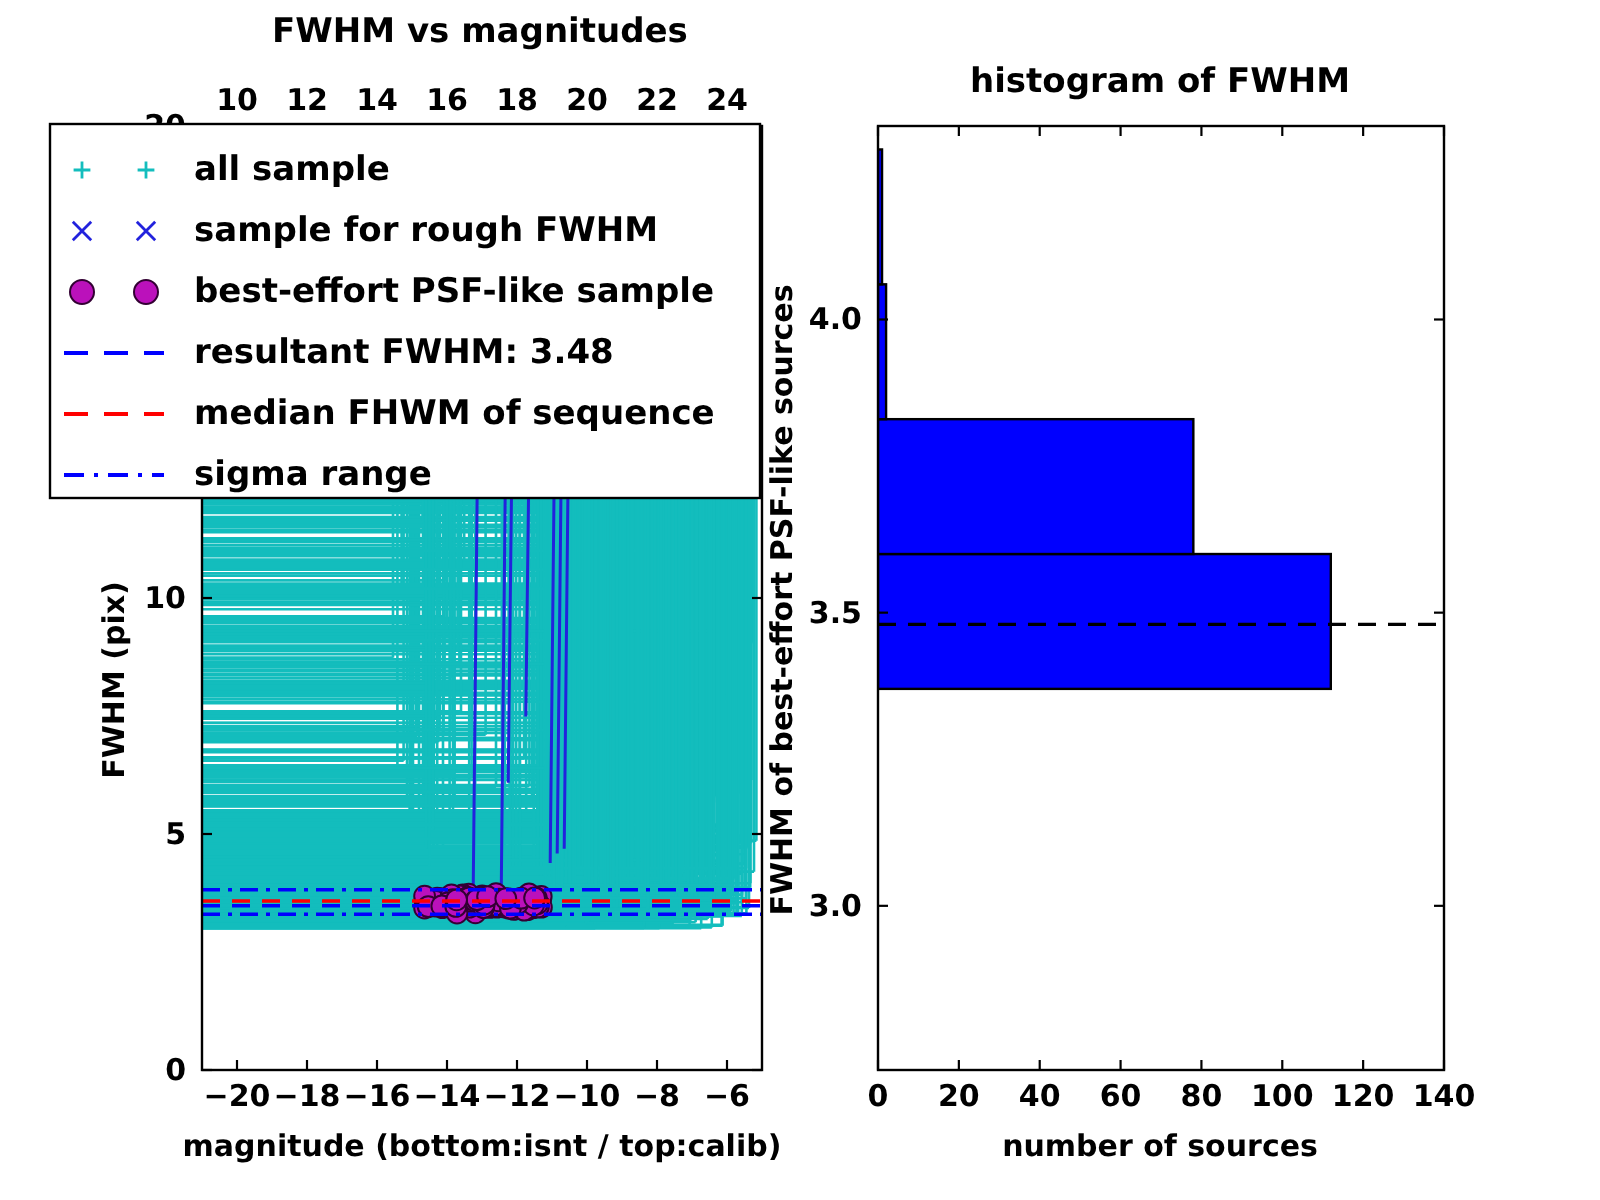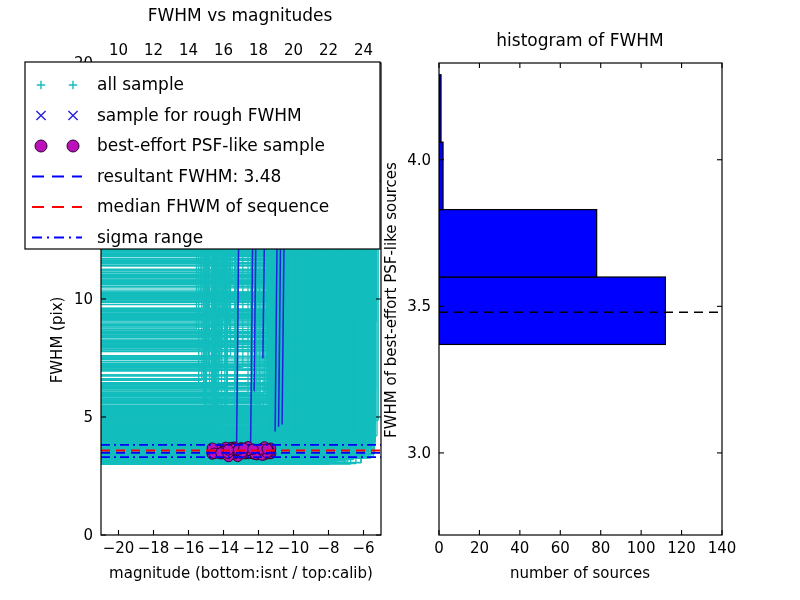--- a/index.html
+++ b/index.html
@@ -1,18 +1,18 @@
 <!DOCTYPE html>
 <html><head>
 <meta charset="utf-8">
 <style>
   html,body{margin:0;padding:0;background:#ffffff;}
   body{width:800px;height:600px;overflow:hidden;
        font-family:"DejaVu Sans", sans-serif;color:#000;}
-  #root{position:relative;width:644px;height:600px;}
+  #root{position:relative;width:644px;height:600px;font-weight:bold;}
   svg{display:block;}
   text{font-family:"DejaVu Sans", sans-serif;fill:#000;}
   .ttl{font-size:17px;}
   .tick{font-size:15px;}
   .axlbl{font-size:15px;}
   .leg{font-size:17px;}
   .frame{fill:none;stroke:#000;stroke-width:1.2;}
   .tk{stroke:#000;stroke-width:1.1;}
   .legbox{fill:#ffffff;stroke:#000;stroke-width:1.2;}
 </style>

